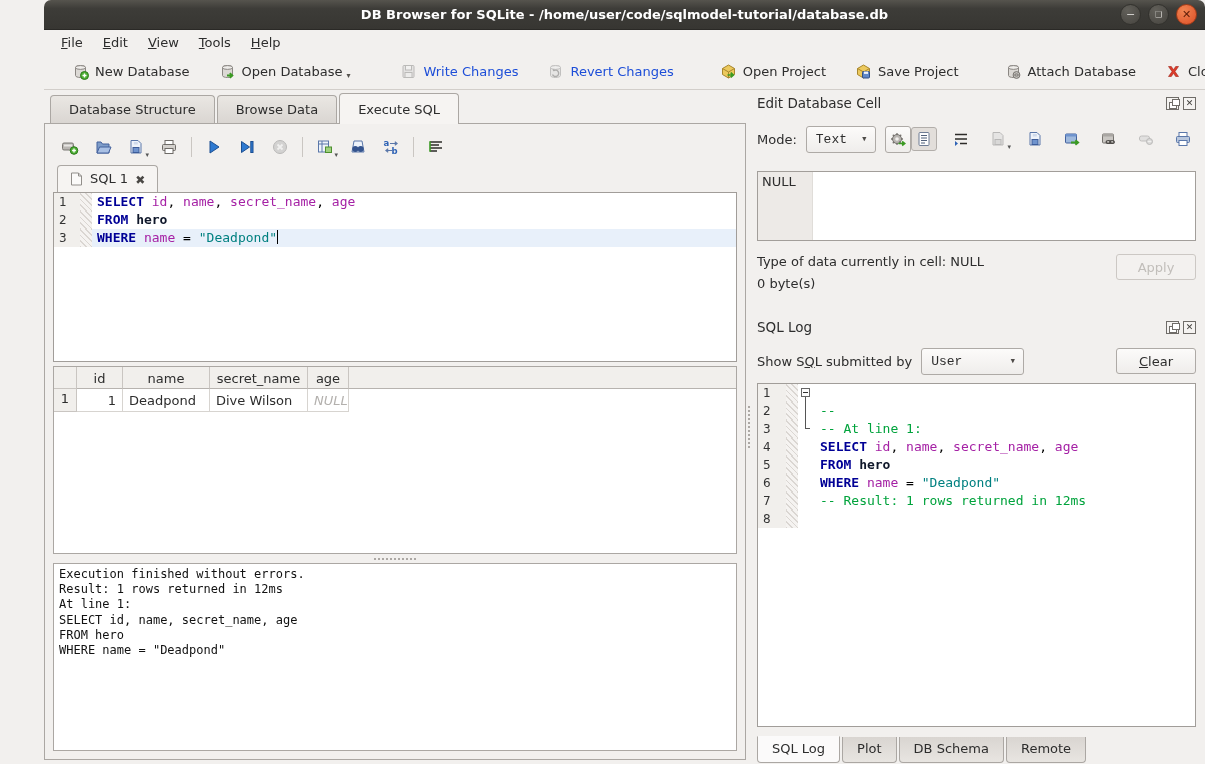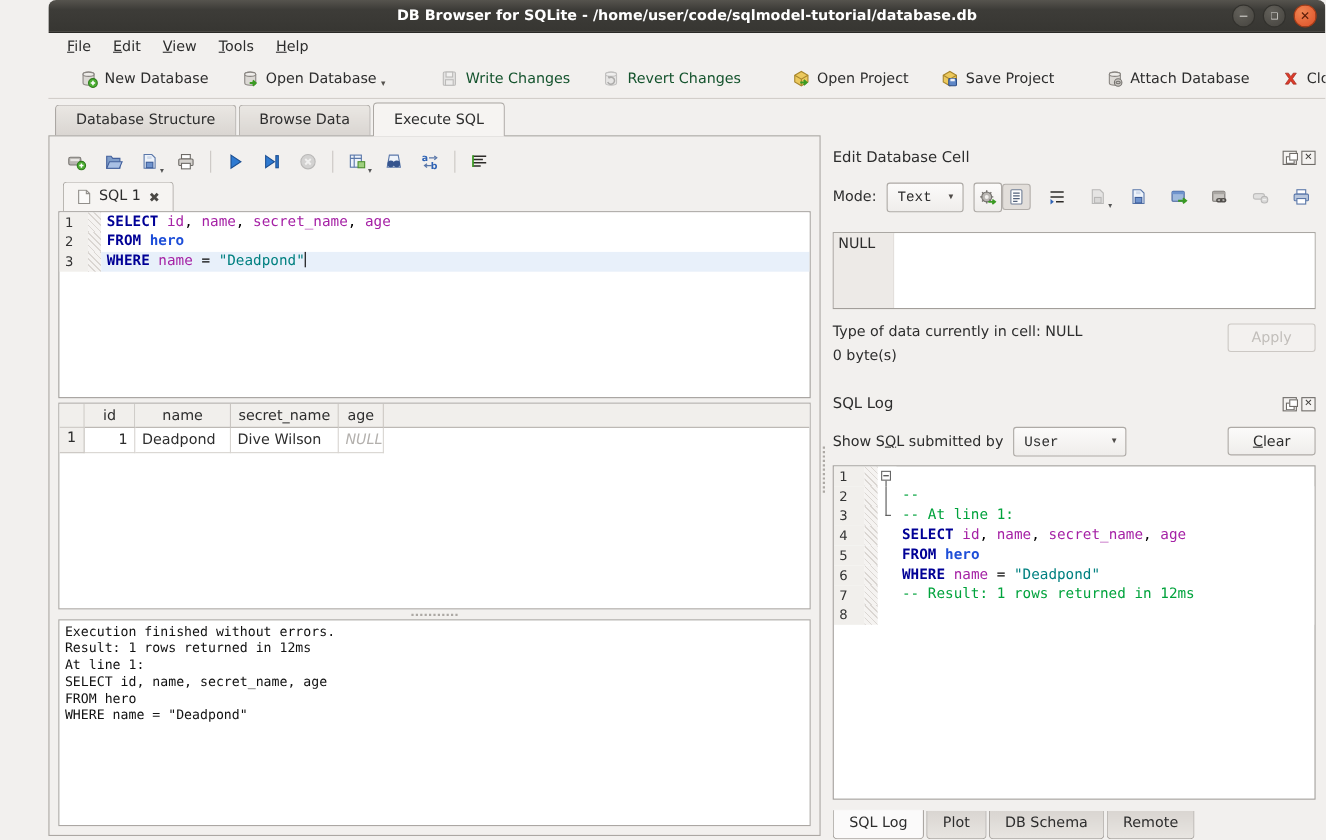--- a/index.html
+++ b/index.html
@@ -32,21 +32,21 @@
 
   
   .toolbar { height:36px; display:flex; align-items:center; background:#f2f0ee;
              border-bottom:1px solid #d2cecA; padding-left:2px; flex:0 0 auto;gap:11px; }
   .tb-handle { width:7px; height:22px; margin:0 3px;
                background-image:radial-gradient(#b9b5b1 1px, transparent 1.2px);
                background-size:4px 4px; }
   .tb-sep { width:1px; height:22px; background:#cac6c2; margin:0 5px; }
   .tb-btn { display:flex; align-items:center; gap:6px; padding:4px 9px; border-radius:3px;
             cursor:pointer; white-space:nowrap; }
-  .tb-btn.disabled { color:#14532d; cursor:default; }
+  .tb-btn.disabled { color:#1d4ed8; cursor:default; }
   .tb-btn.disabled svg { filter:grayscale(1); opacity:.45; }
   .tb-caret { font-size:8px; color:#55524e; margin-left:-2px; align-self:flex-end; }
   .icon16 { width:17px; height:17px; flex:0 0 auto; }
 
   
   .main { flex:1 1 auto; display:flex; min-height:0; }
   .left-col { width:702px; display:flex; flex-direction:column; padding-top:2px; }
   .maintabs { display:flex; height:31px; padding-left:6px; align-items:flex-end; flex:0 0 auto; }
   .maintab { padding:6px 18px 7px; border:1px solid #aba7a3; border-bottom:none;
              border-radius:4px 4px 0 0; background:linear-gradient(#eae7e3,#d9d5d1);
@@ -79,21 +79,21 @@
                font-family:"DejaVu Sans Mono", monospace; font-size:13px; }
   .ln { width:26px; flex:0 0 auto; background:#f1efec; color:#333; padding-left:5px;
         font-size:12px; font-family:"DejaVu Sans", sans-serif; }
   .hatch { width:12px; flex:0 0 auto;
            background:repeating-linear-gradient(45deg,#dad6d2 0 1px,#f5f3f1 1px 4px); }
   .fold { width:17px; flex:0 0 auto; position:relative; background:#fff; }
   .txt { flex:1; white-space:pre; padding-left:5px; background:#fff; }
   .txt.cur, .fold.cur { background:#e8f0fa; }
   .tk-kw { color:#000096; font-weight:bold; }
   .tk-id { color:#a521a5; }
-  .tk-tbl { color:#1d4ed8; font-weight:bold; }
+  .tk-tbl { color:#0f172a; font-weight:bold; }
   .tk-str { color:#008080; }
   .tk-cmt { color:#00a33c; }
   .tk-pl { color:#000; }
   .cursor { display:inline-block; width:1px; height:14px; background:#000;
             vertical-align:-2px; }
   .fold-box { position:absolute; left:3px; top:4px; width:9px; height:9px;
               border:1px solid #666; background:#fdfdfd; }
   .fold-box::after { content:""; position:absolute; left:1px; right:1px; top:3px;
                      border-top:1px solid #333; }
   .fold-stub { position:absolute; left:7px; top:13px; bottom:0; border-left:1px solid #555; }
@@ -126,21 +126,21 @@
   .vsplit { width:5px; display:flex; align-items:center; justify-content:center; }
   .vsplit .dots { height:42px; border-left:2px dotted #aca8a4; }
 
   
   .msgbox { flex:1; background:#fff; border:1px solid #aba7a3; padding:3px 5px; min-height:0; }
   .msgbox pre { font-family:"DejaVu Sans Mono", monospace; font-size:12px; line-height:15.2px;
                 color:#111; }
 
   
   .right-col { flex:1; display:flex; flex-direction:column; padding:3px 9px 0 6px; min-width:0; }
-  .dock-title { display:flex; align-items:center; height:20px; flex:0 0 auto;margin-top:40px; }
+  .dock-title { display:flex; align-items:center; height:20px; flex:0 0 auto; }
   .dock-title .t { flex:1; font-size:13.5px; }
   .dock-btns { display:flex; gap:4px; }
   .dock-btn { width:13px; height:13px; border:1px solid #6f6c68; position:relative;
               background:#f5f3f1; cursor:pointer; font-size:9px; line-height:11px;
               text-align:center; color:#3f3d3a; }
   .dock-btn.float::before { content:""; position:absolute; left:2px; top:4px; width:6px;
               height:5px; border:1px solid #6f6c68; background:#fff; }
   .dock-btn.float::after { content:""; position:absolute; left:5px; top:1px; width:6px;
               height:5px; border:1px solid #6f6c68; background:#fff; }
 

